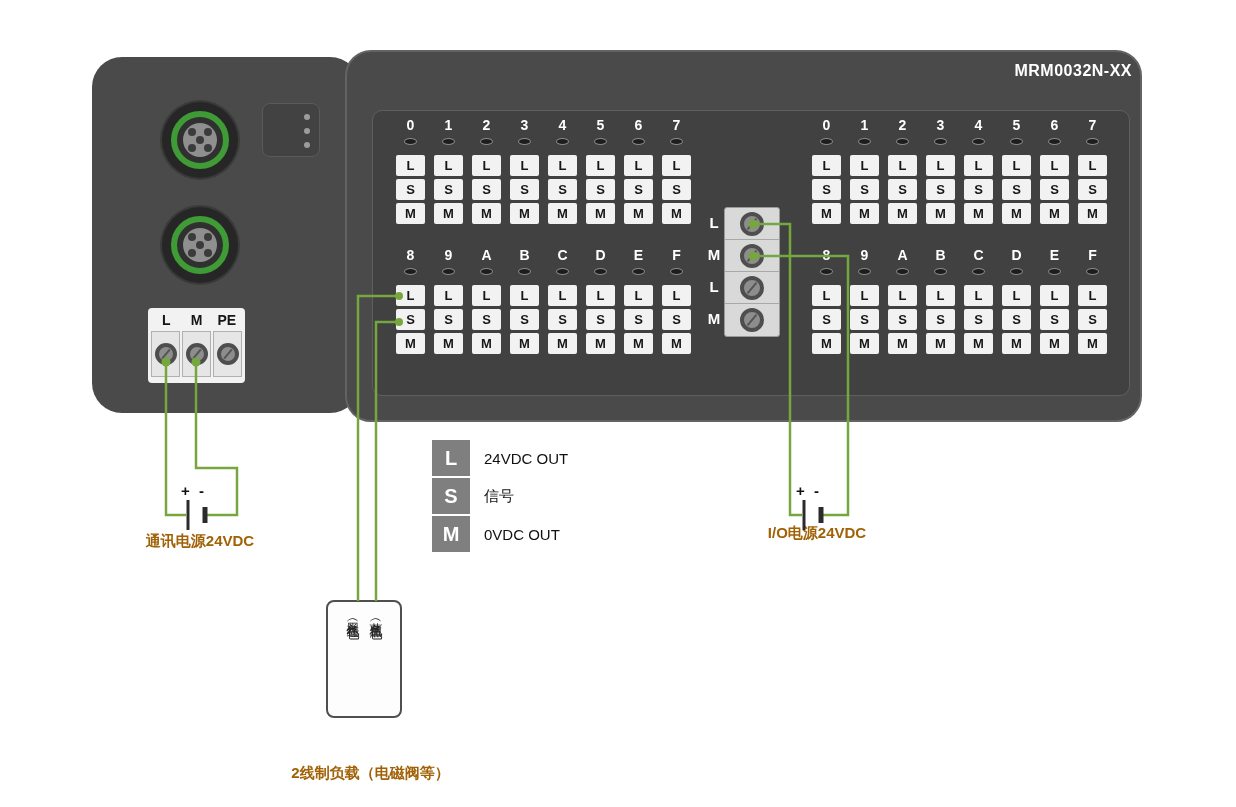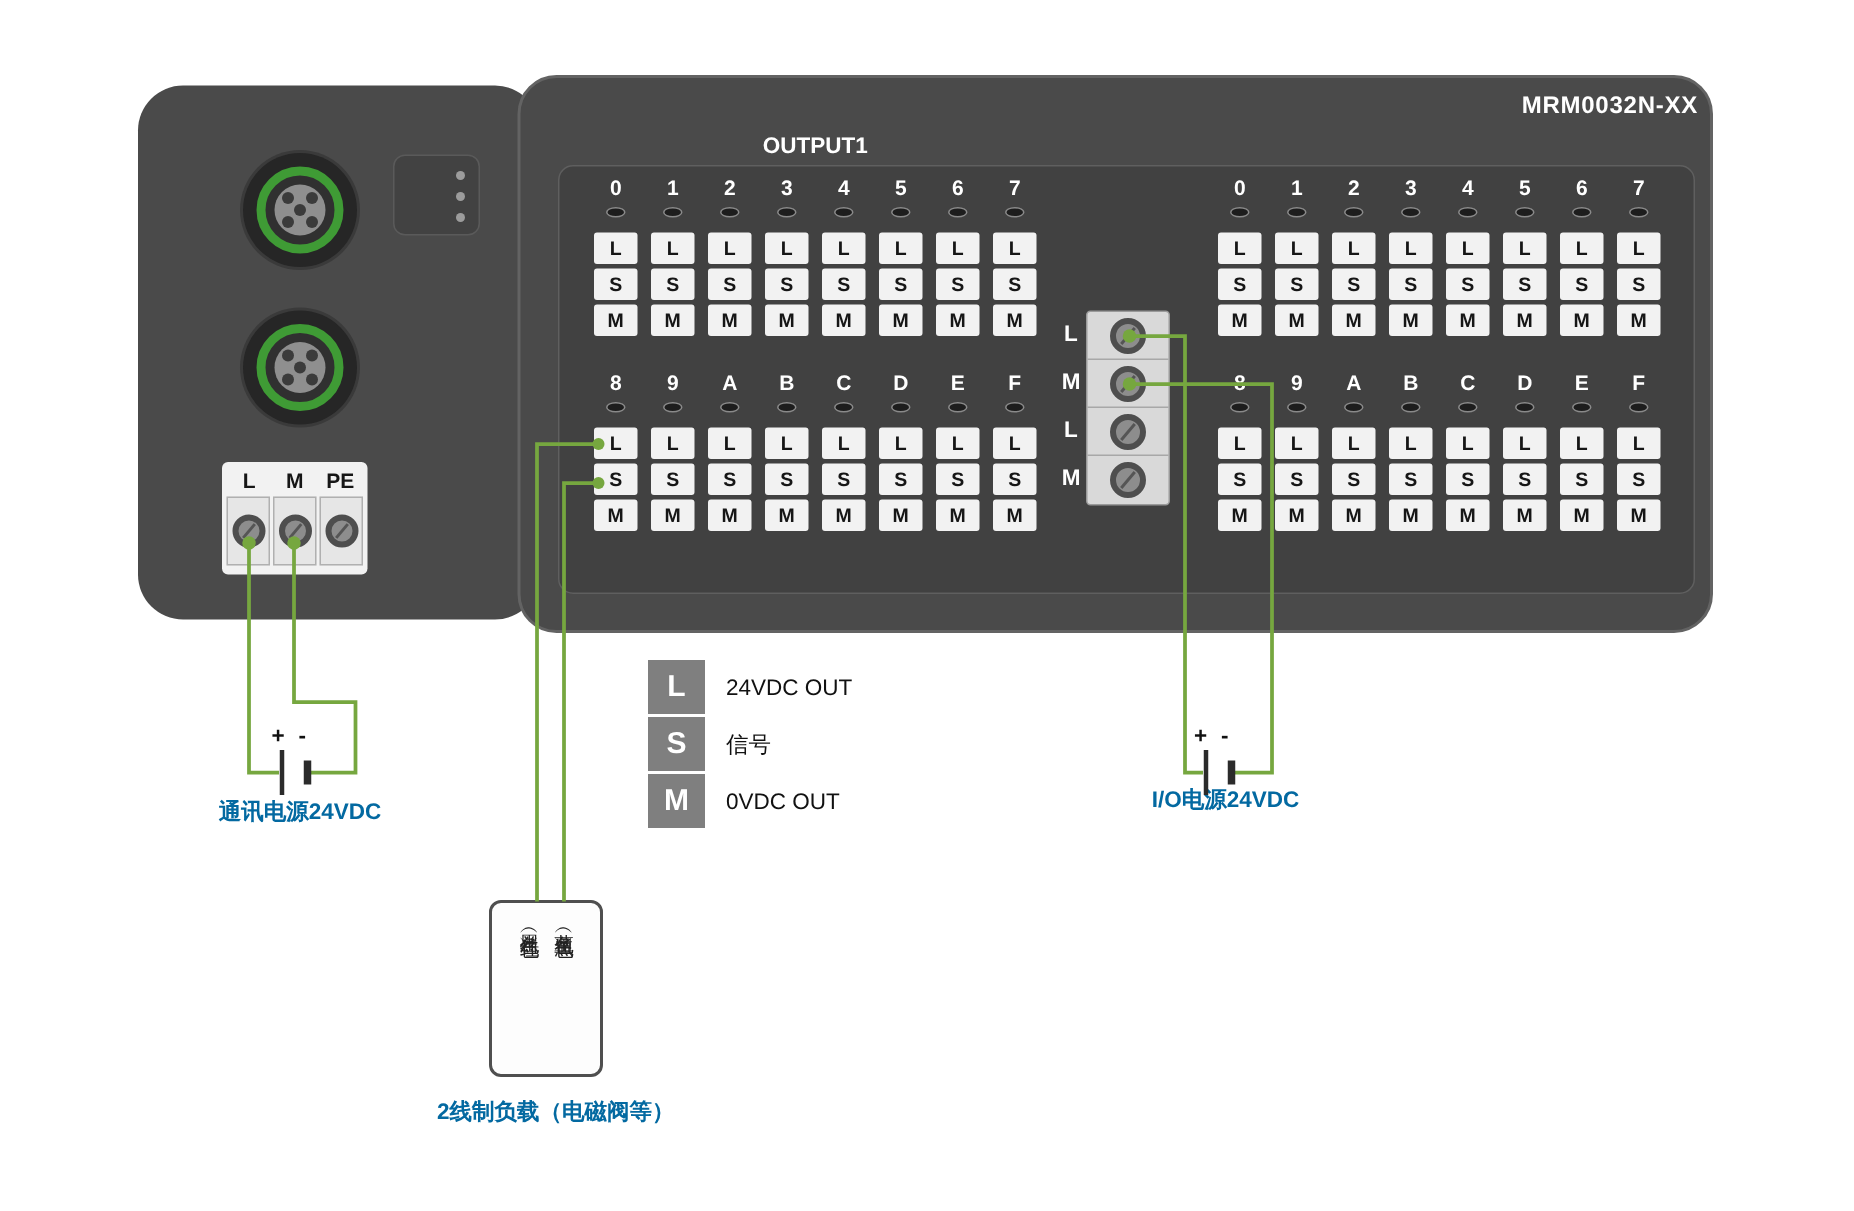--- a/index.html
+++ b/index.html
@@ -55,24 +55,24 @@
   .pb-cell{flex:1;height:46px;background:#e6e6e6;border:1px solid #b0b0b0;display:flex;align-items:center;justify-content:center}
 
   
   .legend{position:absolute;left:432px;top:440px}
   .legend-row{display:flex;align-items:center;margin-bottom:2px;height:36px}
   .legend-key{width:38px;height:36px;background:#7f7f7f;color:#fff;font-weight:bold;font-size:20px;text-align:center;line-height:36px}
   .legend-label{padding-left:14px;font-size:15px;color:#111}
 
   
   .sign{position:absolute;font-weight:bold;font-size:15px;color:#111}
-  .caption{position:absolute;font-weight:bold;font-size:15px;color:#0369a1;text-align:center}
+  .caption{position:absolute;font-weight:bold;font-size:15px;color:#a16207;text-align:center}
   .cap-comm{left:135px;top:532px;width:130px}
   .cap-io{left:747px;top:524px;width:140px}
-  .cap-load{left:278px;top:732px;width:185px}
+  .cap-load{left:278px;top:764px;width:185px}
 
   .load-box{position:absolute;left:326px;top:600px;width:76px;height:118px;background:#fdfdfd;border:2px solid #4f4f4f;border-radius:8px;display:flex;justify-content:center;gap:5px;padding-top:10px}
   .vtext{writing-mode:vertical-rl;font-size:13px;color:#222;letter-spacing:1px}
 
   .overlay{position:absolute;left:0;top:0;pointer-events:none;z-index:10}
 </style>
 </head>
 <body>
 
 <div class="canvas">
@@ -124,21 +124,20 @@
         <div class="pb-cell">
           <div class="screw small"></div>
         </div>
       </div>
   </div>
 
   <div class="panel"></div>
   <div class="inner"></div>
 
   <div class="model-label">MRM0032N-XX</div>
-  <div class="output-label ol1">OUTPUT1</div>
 
   <div class="bank b1r1" id="bank1-row1">
       <div class="ch">
         <div class="ch-num">0</div>
         <div class="led"></div>
         <div class="tbox">L</div>
         <div class="tbox">S</div>
         <div class="tbox">M</div>
       </div>
       <div class="ch">

